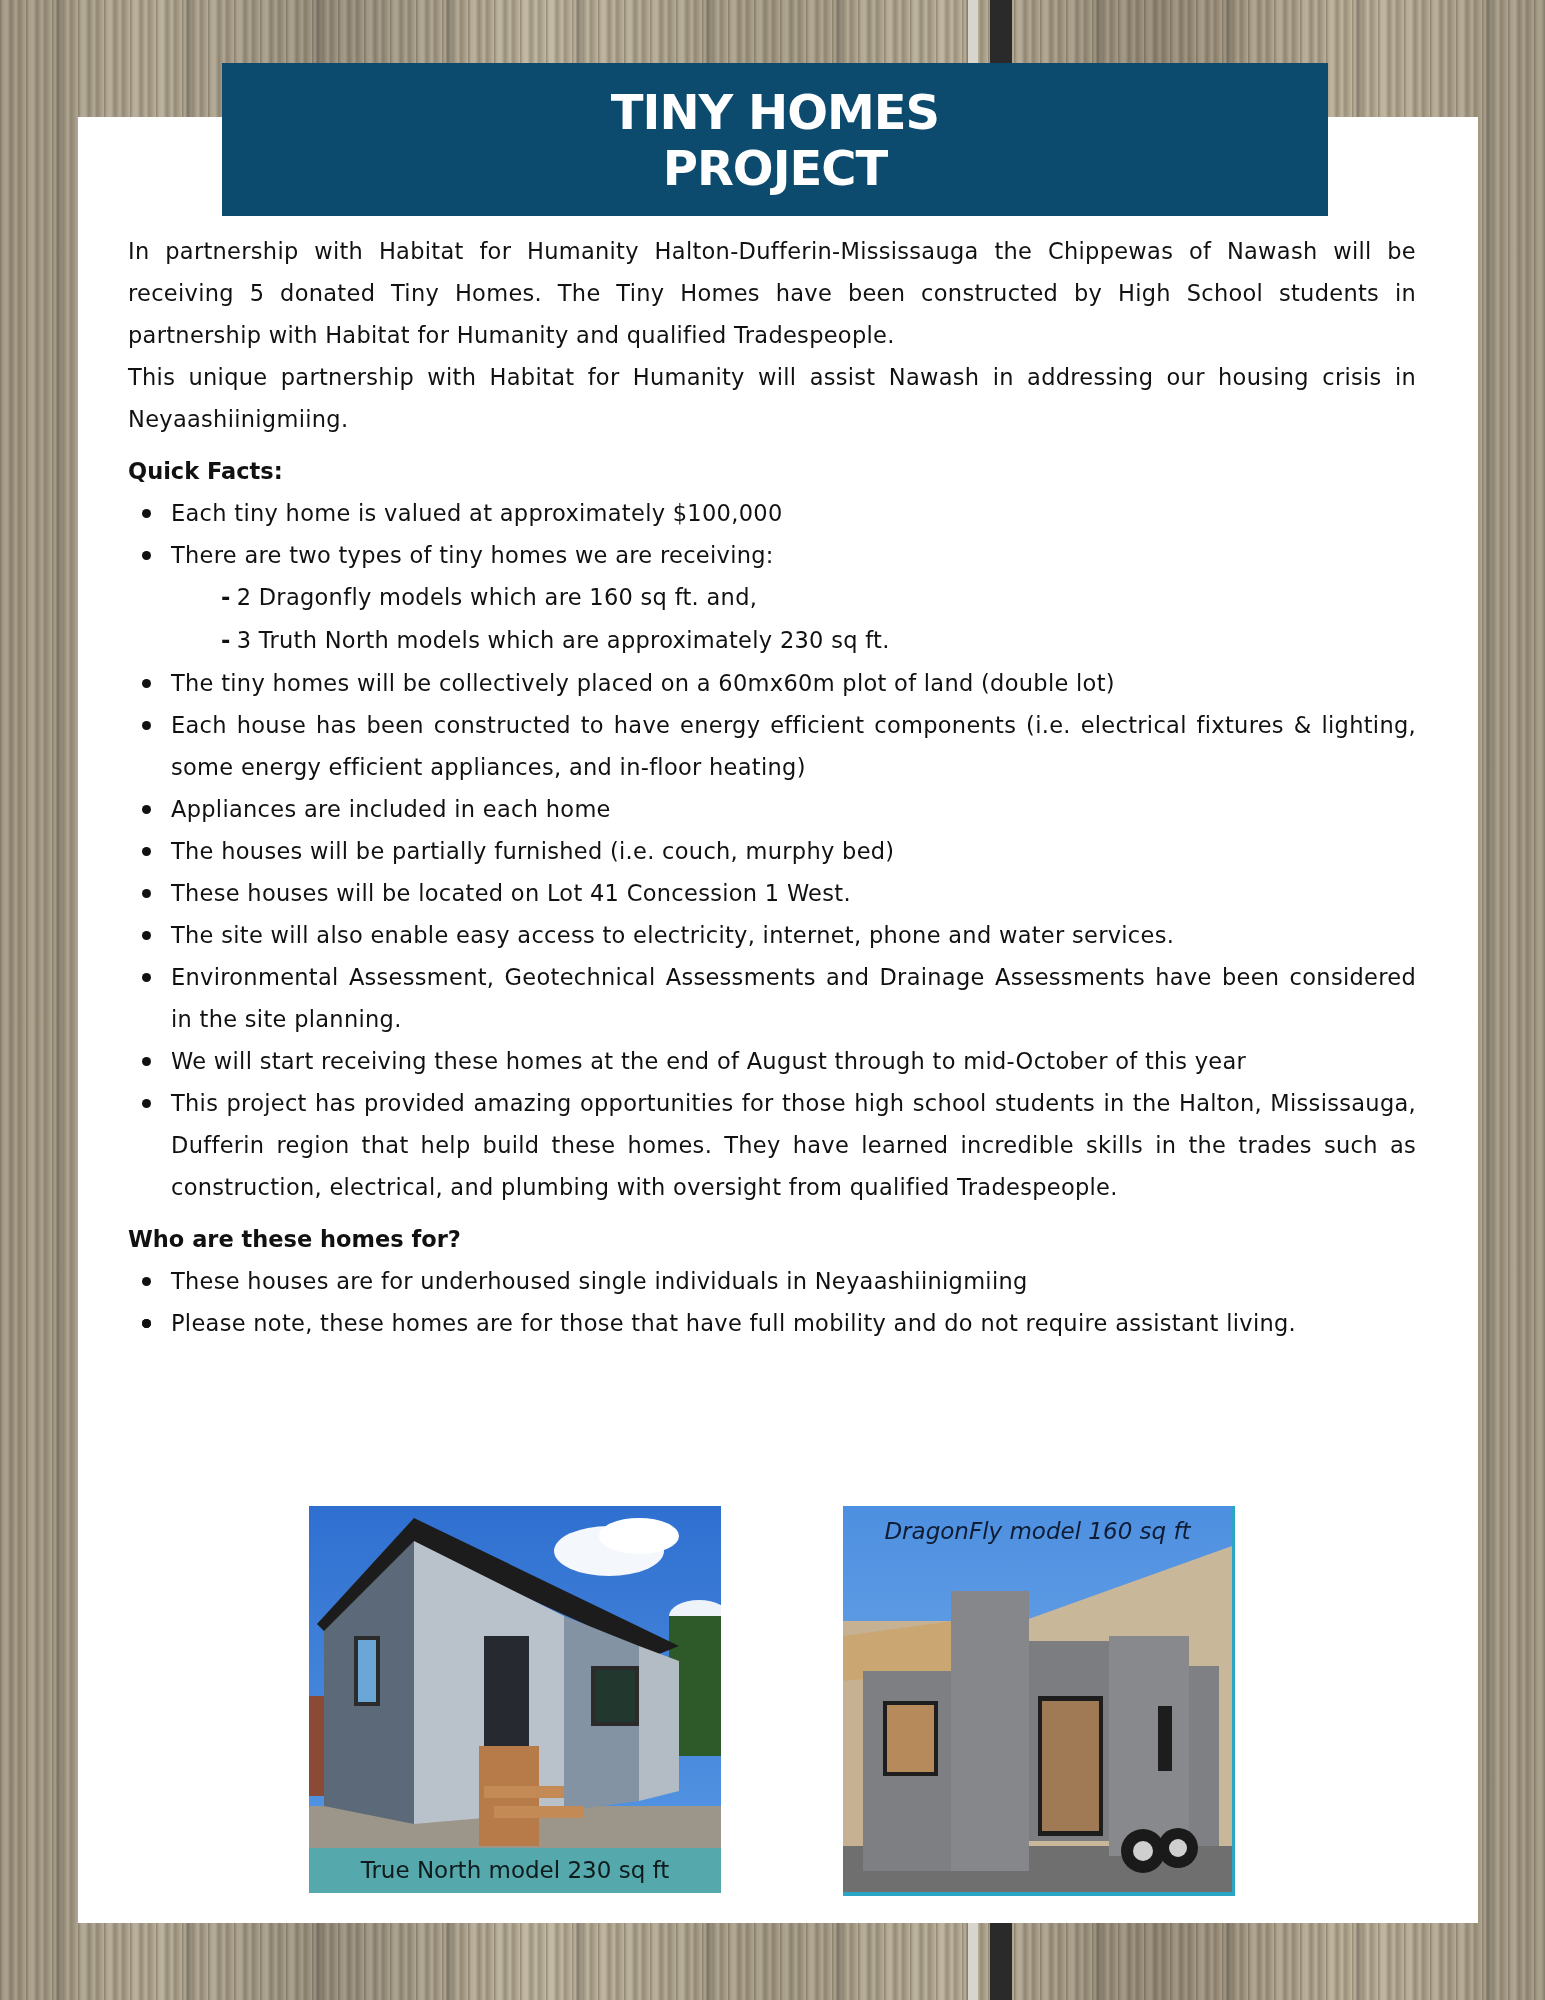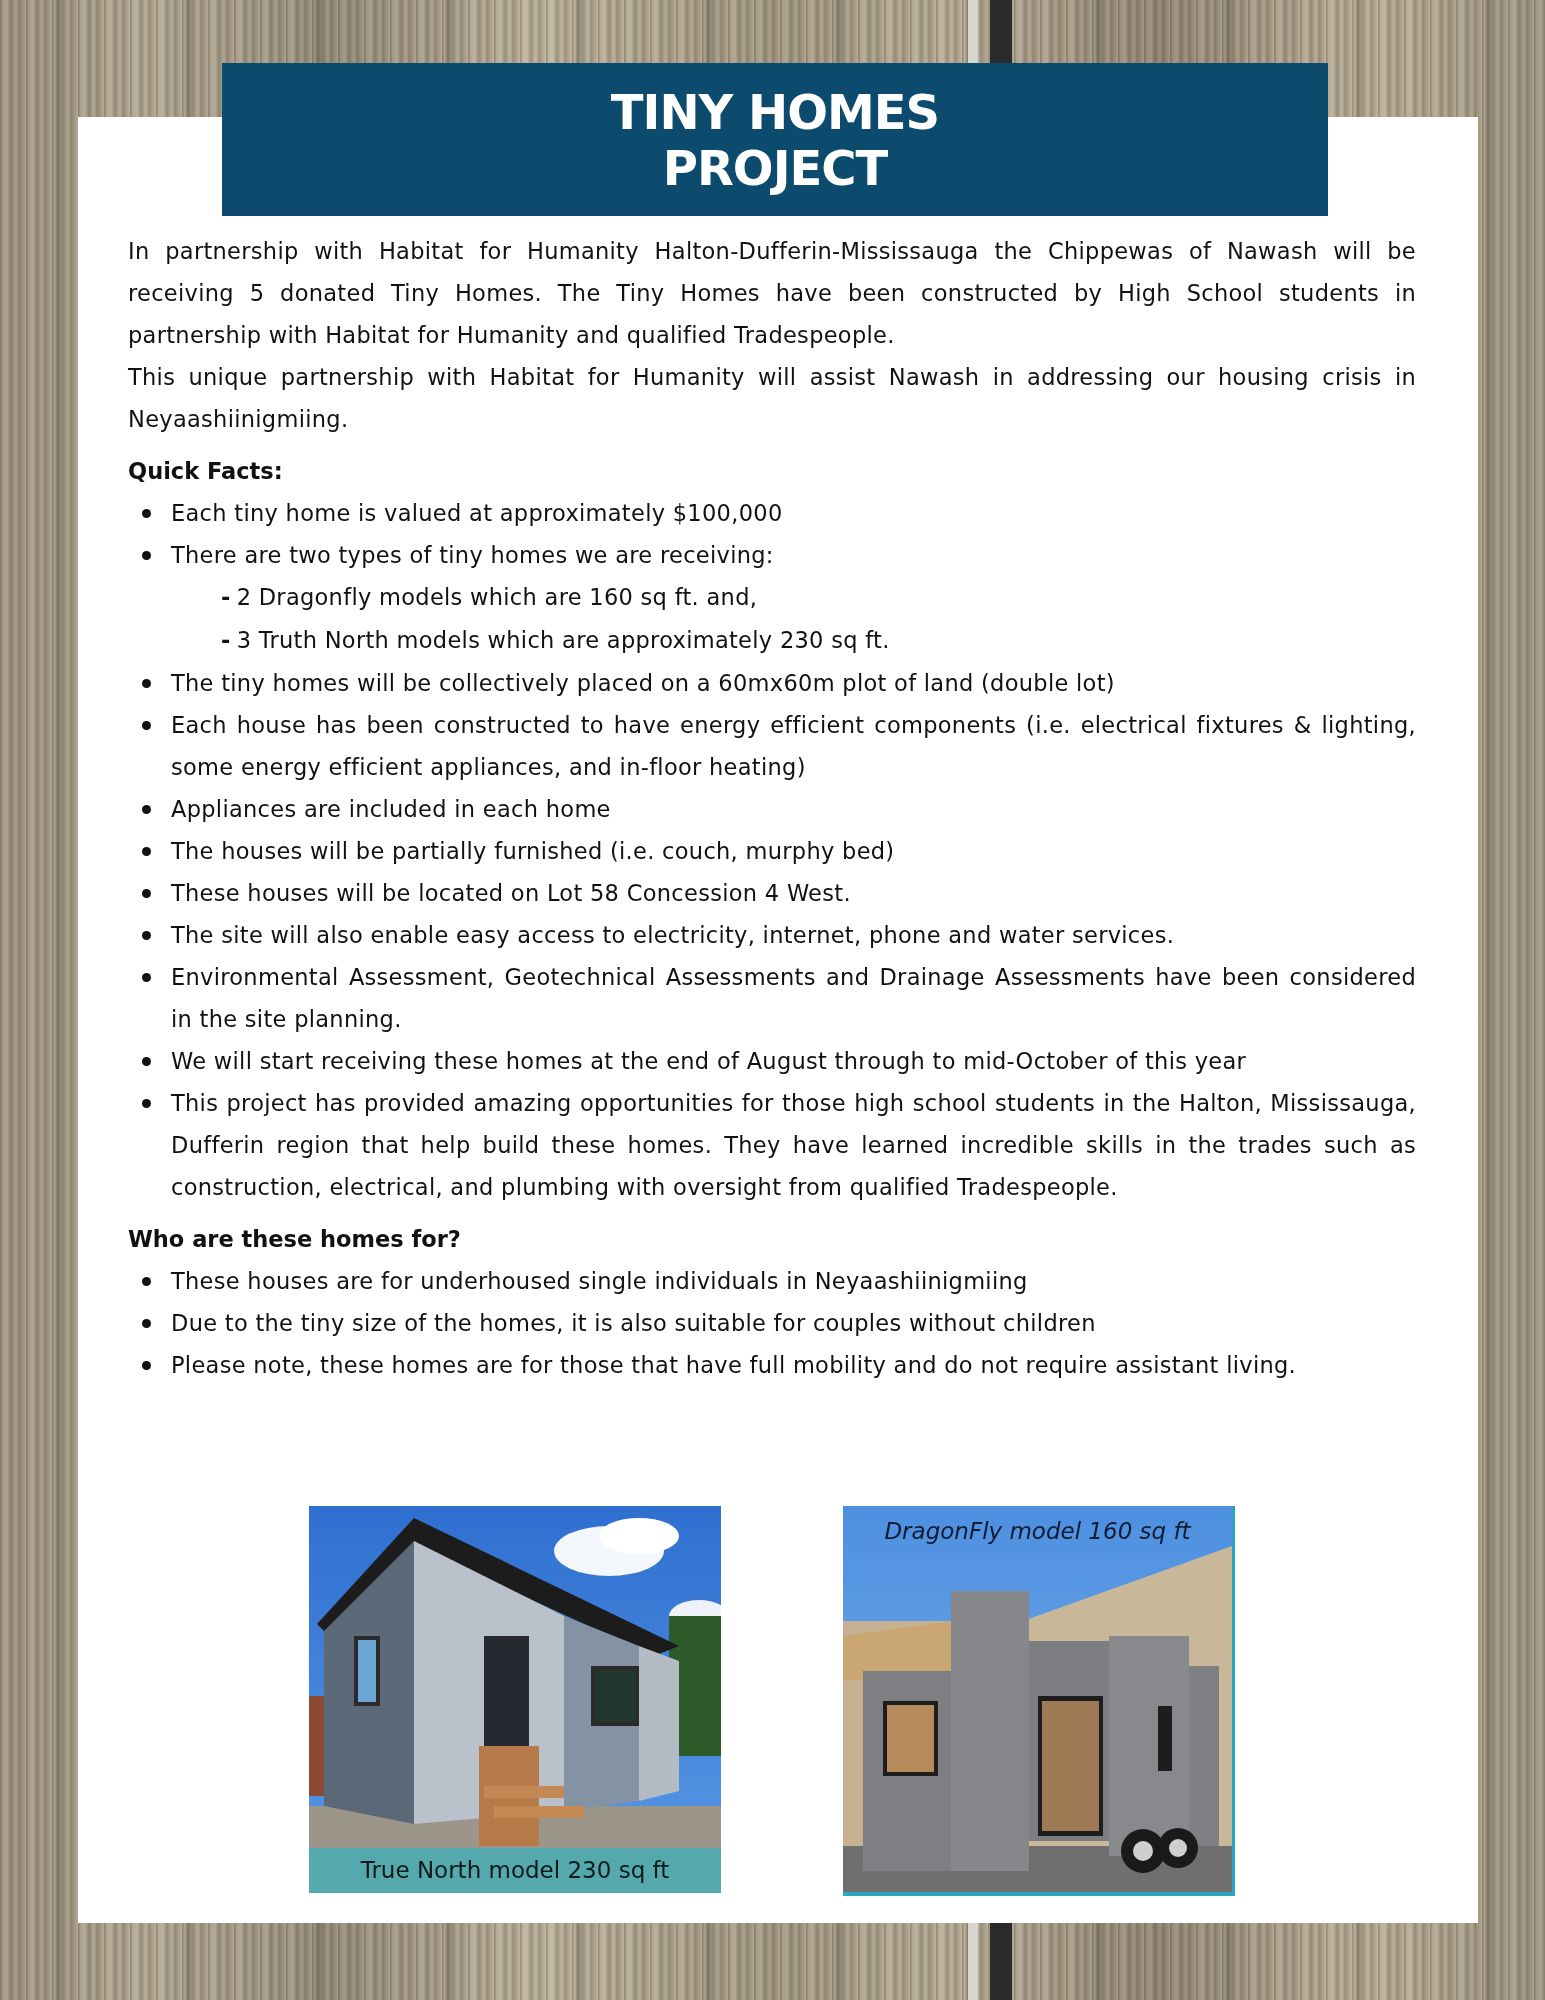--- a/index.html
+++ b/index.html
@@ -98,31 +98,31 @@
     <li><span class="dot"></span><span>There are two types of tiny homes we are receiving:</span>
       <ul class="sub">
         <li><span class="dash">-</span><span>2 Dragonfly models which are 160 sq ft. and,</span></li>
         <li><span class="dash">-</span><span>3 Truth North models which are approximately 230 sq ft.</span></li>
       </ul>
     </li>
     <li><span class="dot"></span><span>The tiny homes will be collectively placed on a 60mx60m plot of land (double lot)</span></li>
     <li><span class="dot"></span><span>Each house has been constructed to have energy efficient components (i.e. electrical fixtures &amp; lighting, some energy efficient appliances, and in-floor heating)</span></li>
     <li><span class="dot"></span><span>Appliances are included in each home</span></li>
     <li><span class="dot"></span><span>The houses will be partially furnished (i.e. couch, murphy bed)</span></li>
-    <li><span class="dot"></span><span>These houses will be located on Lot 58 Concession 4 West.</span></li>
+    <li><span class="dot"></span><span>These houses will be located on Lot 41 Concession 1 West.</span></li>
     <li><span class="dot"></span><span>The site will also enable easy access to electricity, internet, phone and water services.</span></li>
     <li><span class="dot"></span><span>Environmental Assessment, Geotechnical Assessments and Drainage Assessments have been considered in the site planning.</span></li>
     <li><span class="dot"></span><span>We will start receiving these homes at the end of August through to mid-October of this year</span></li>
     <li><span class="dot"></span><span>This project has provided amazing opportunities for those high school students in the Halton, Mississauga, Dufferin region that help build these homes. They have learned incredible skills in the trades such as construction, electrical, and plumbing with oversight from qualified Tradespeople.</span></li>
   </ul>
 
   <div class="heading">Who are these homes for?</div>
   <ul class="bullets">
     <li><span class="dot"></span><span>These houses are for underhoused single individuals in Neyaashiinigmiing</span></li>
-    <li><span class="dot"></span><span>Due to the tiny size of the homes, it is also suitable for couples without children</span></li>
+    <li><span class="dot"></span></li>
     <li><span class="dot"></span><span>Please note, these homes are for those that have full mobility and do not require assistant living.</span></li>
   </ul>
 </div>
 
 <div class="photo tn">
   <svg width="412" height="387" viewBox="0 0 412 387">
     <defs>
       <linearGradient id="sky1" x1="0" y1="0" x2="0" y2="1">
         <stop offset="0" stop-color="#2f6fd0"></stop>
           <stop offset="1" stop-color="#5a9be6"></stop>

